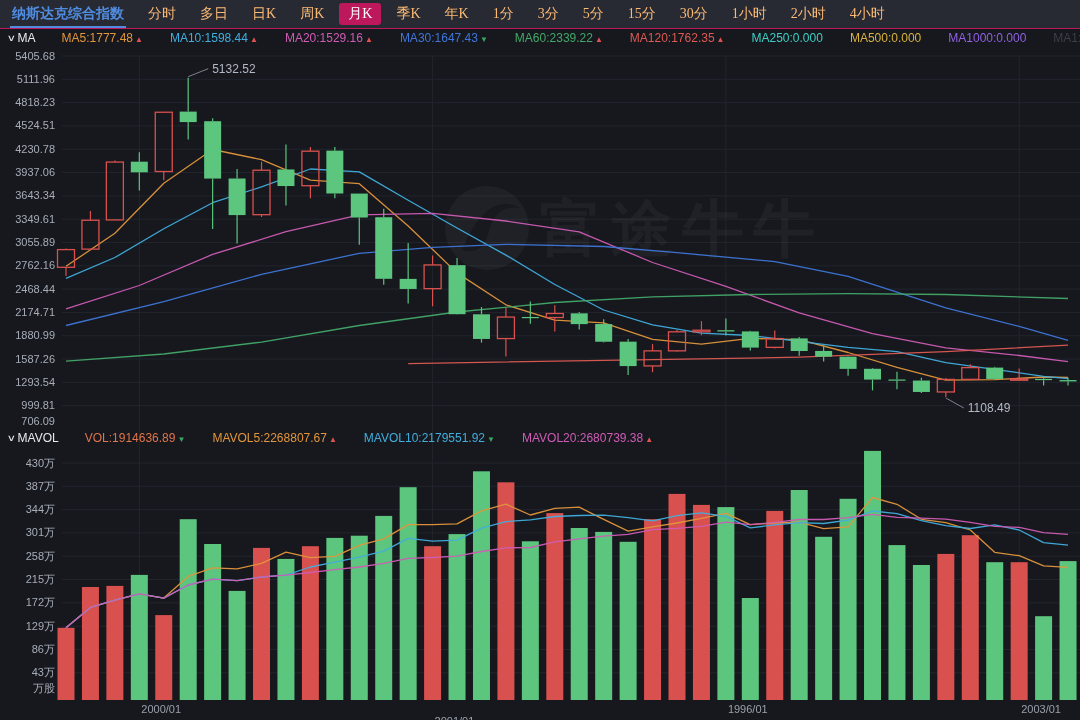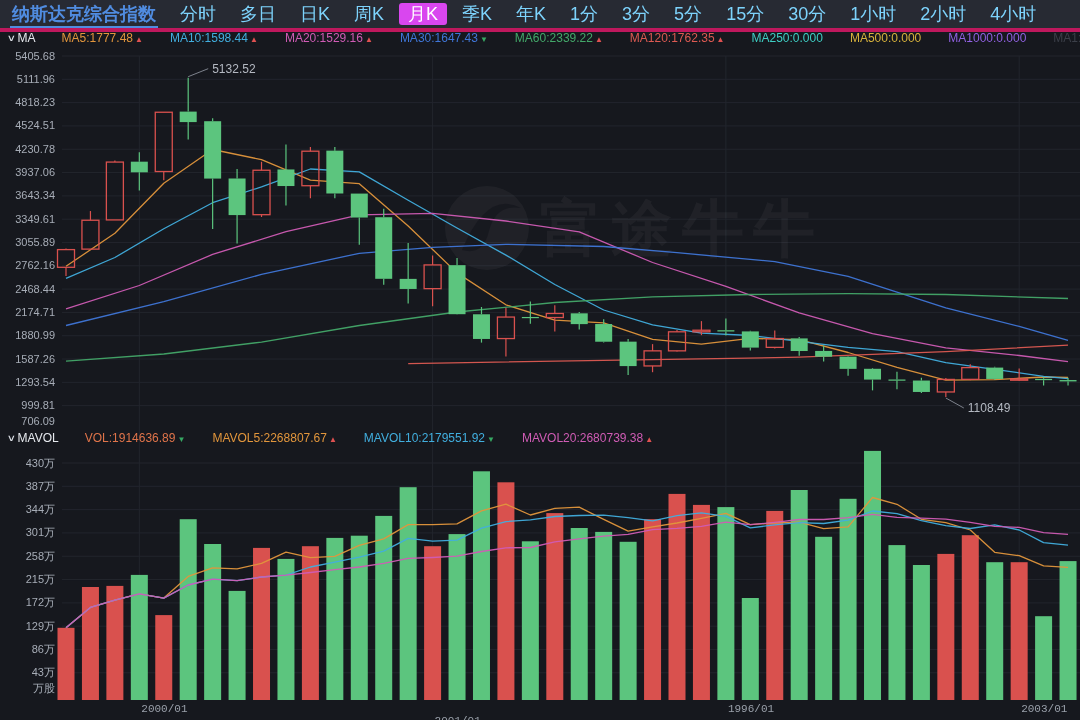--- a/index.html
+++ b/index.html
@@ -1,35 +1,35 @@
 <!DOCTYPE html>
 <html><head>
 <meta charset="utf-8">
 <style>
   html,body{margin:0;padding:0;background:#0e1013;}
   #app{position:relative;width:1080px;height:720px;background:#16181e;overflow:hidden;
        font-family:"Liberation Sans","DejaVu Sans",sans-serif;-webkit-font-smoothing:antialiased;}
   
   .toolbar{position:absolute;top:0;left:0;width:1080px;height:28px;background:#272a33;
-           border-bottom:4px solid #be185d;display:flex;align-items:center;font-size:18px;}
+           border-bottom:1px solid #be185d;display:flex;align-items:center;font-size:14px;font-family:Liberation Serif, serif;}
   .tb-symbol{position:relative;color:#508ce0;font-weight:bold;padding:0 12px;height:28px;
              line-height:28px;cursor:pointer;}
   .tb-symbol .underline{position:absolute;left:10px;right:10px;bottom:0;height:2px;background:#508ce0;}
-  .tb-item{color:#7dd3fc;padding:2px 9px;margin:0 3px;border-radius:3px;cursor:pointer;line-height:18px;}
-  .tb-item.active{background:#d946ef;color:#ffffff;}
+  .tb-item{color:#fdba74;padding:2px 9px;margin:0 3px;border-radius:3px;cursor:pointer;line-height:18px;}
+  .tb-item.active{background:#be185d;color:#ffffff;}
   
   .legend{position:absolute;left:0;width:1080px;height:20px;display:flex;align-items:center;
           font-size:12px;white-space:nowrap;z-index:5;}
   .legend .chev{color:#dfe3e9;font-size:9px;margin:0 3px 0 8px;transform:scaleX(1.4);display:inline-block;}
   .legend .group{color:#e6e9ee;margin-right:26px;}
   .legend .item{margin-right:27px;}
   .arrow-up{color:#e05151;font-size:8px;margin-left:2px;}
   .arrow-down{color:#36a863;font-size:8px;margin-left:2px;}
   svg{position:absolute;left:0;}
-  .xaxis{position:absolute;top:702px;left:0;width:1080px;height:18px;font-size:11px;color:#9aa0aa;font-family:Liberation Mono, monospace;}
+  .xaxis{position:absolute;top:702px;left:0;width:1080px;height:18px;font-size:11px;color:#9aa0aa;}
   .xaxis span{position:absolute;top:1px;}
   text{font-family:"Liberation Sans","DejaVu Sans",sans-serif;}
 </style>
 </head>
 <body>
 
 <div id="app">
   <div class="toolbar">
     <div class="tb-symbol">
       <span>纳斯达克综合指数</span>

